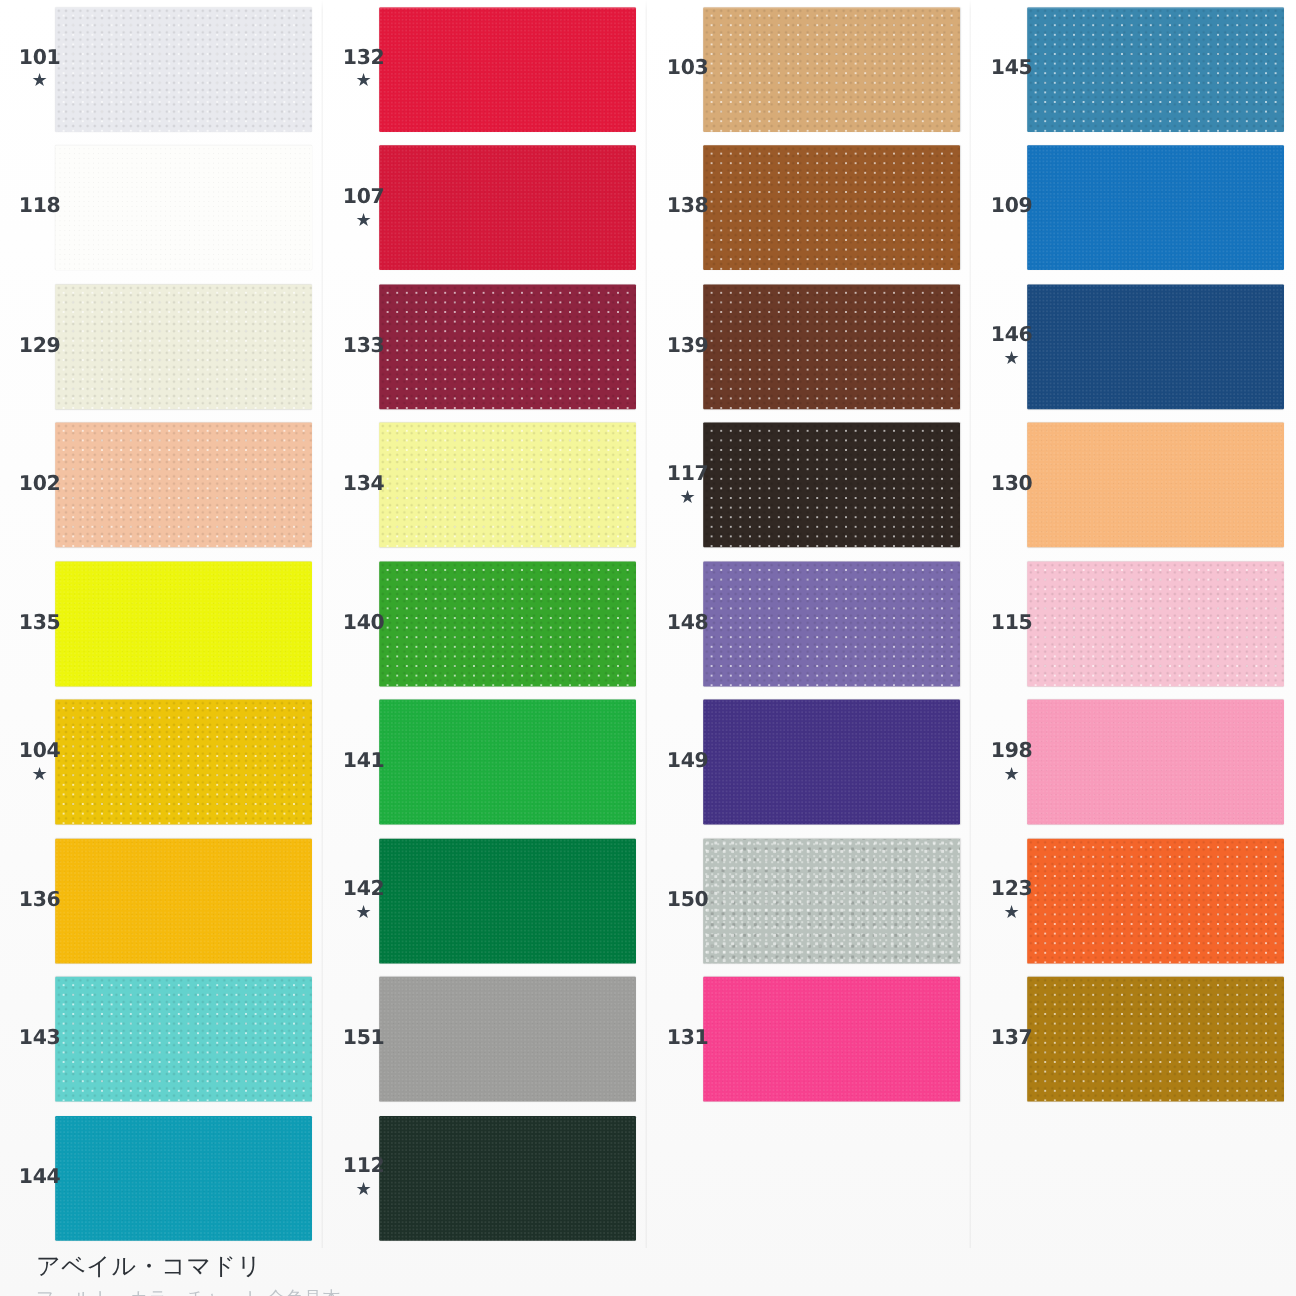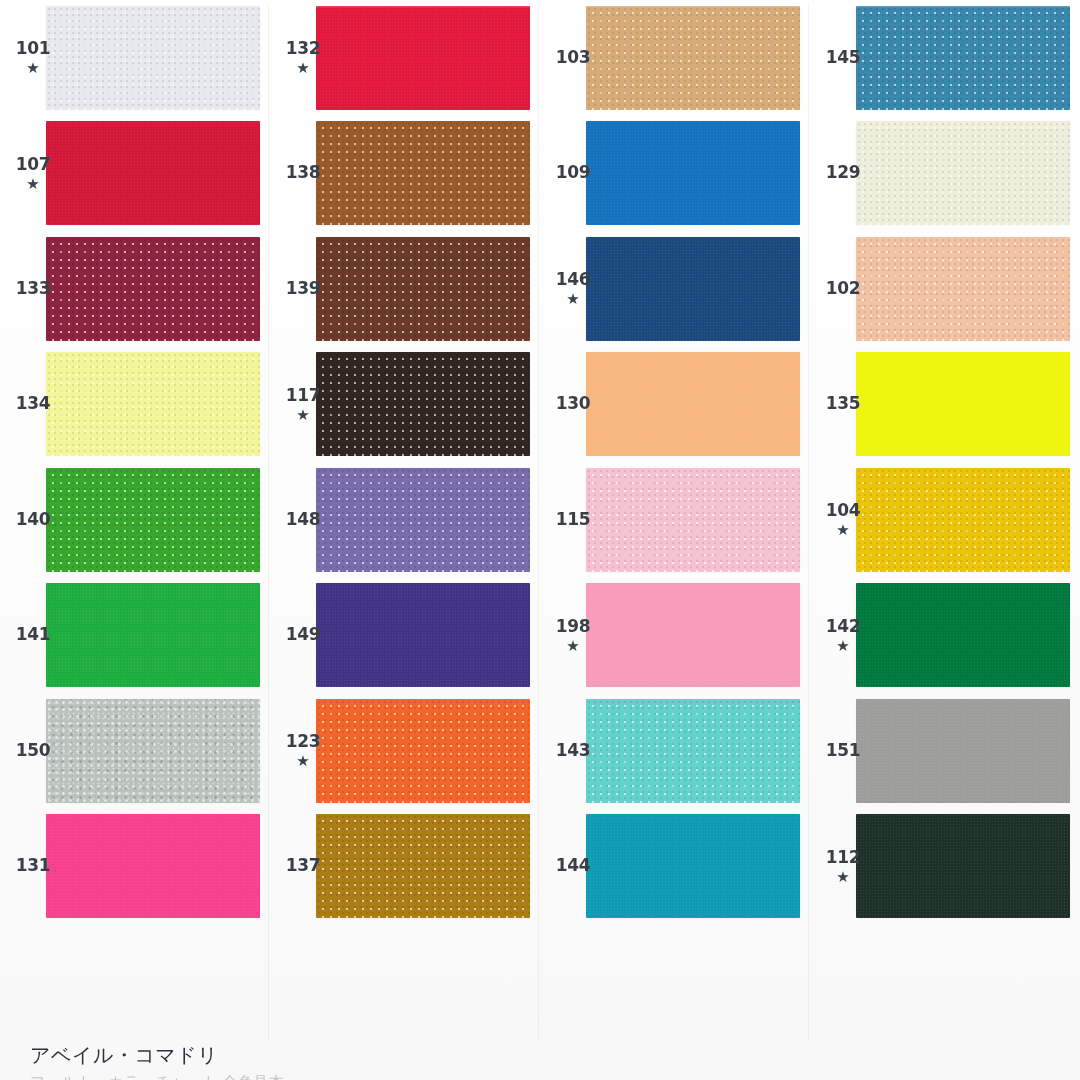--- a/index.html
+++ b/index.html
@@ -176,20 +176,27 @@
     </div>
     <div class="cell">
       <div class="label">
         <div class="code">145</div>
         <div class="star hidden">★</div>
       </div>
       <div class="swatch speckle" style="background: rgb(58, 135, 174);"></div>
     </div>
     <div class="cell">
       <div class="label">
+        <div class="code">118</div>
+        <div class="star hidden">★</div>
+      </div>
+      <div class="swatch" style="background: rgb(253, 253, 251);"></div>
+    </div>
+    <div class="cell">
+      <div class="label">
         <div class="code">107</div>
         <div class="star">★</div>
       </div>
       <div class="swatch" style="background: rgb(212, 24, 58);"></div>
     </div>
     <div class="cell">
       <div class="label">
         <div class="code">138</div>
         <div class="star hidden">★</div>
       </div>
@@ -306,20 +313,27 @@
         <div class="star hidden">★</div>
       </div>
       <div class="swatch" style="background: rgb(68, 50, 132);"></div>
     </div>
     <div class="cell">
       <div class="label">
         <div class="code">198</div>
         <div class="star">★</div>
       </div>
       <div class="swatch" style="background: rgb(248, 155, 187);"></div>
+    </div>
+    <div class="cell">
+      <div class="label">
+        <div class="code">136</div>
+        <div class="star hidden">★</div>
+      </div>
+      <div class="swatch" style="background: rgb(245, 186, 12);"></div>
     </div>
     <div class="cell">
       <div class="label">
         <div class="code">142</div>
         <div class="star">★</div>
       </div>
       <div class="swatch" style="background: rgb(0, 121, 63);"></div>
     </div>
     <div class="cell">
       <div class="label">

